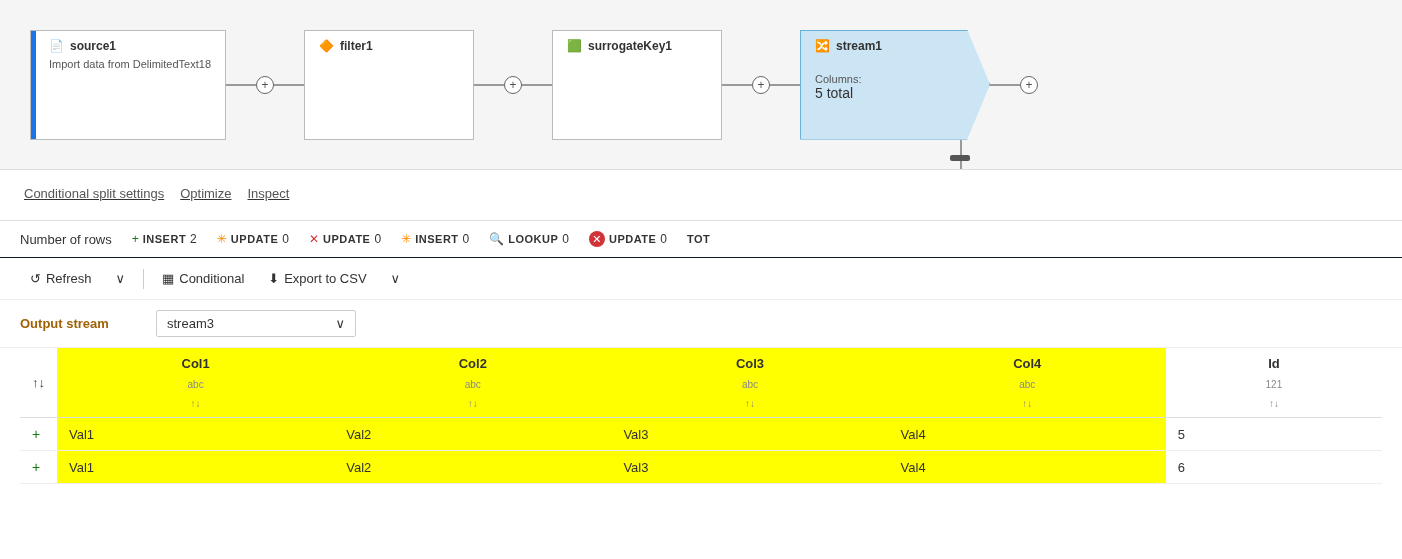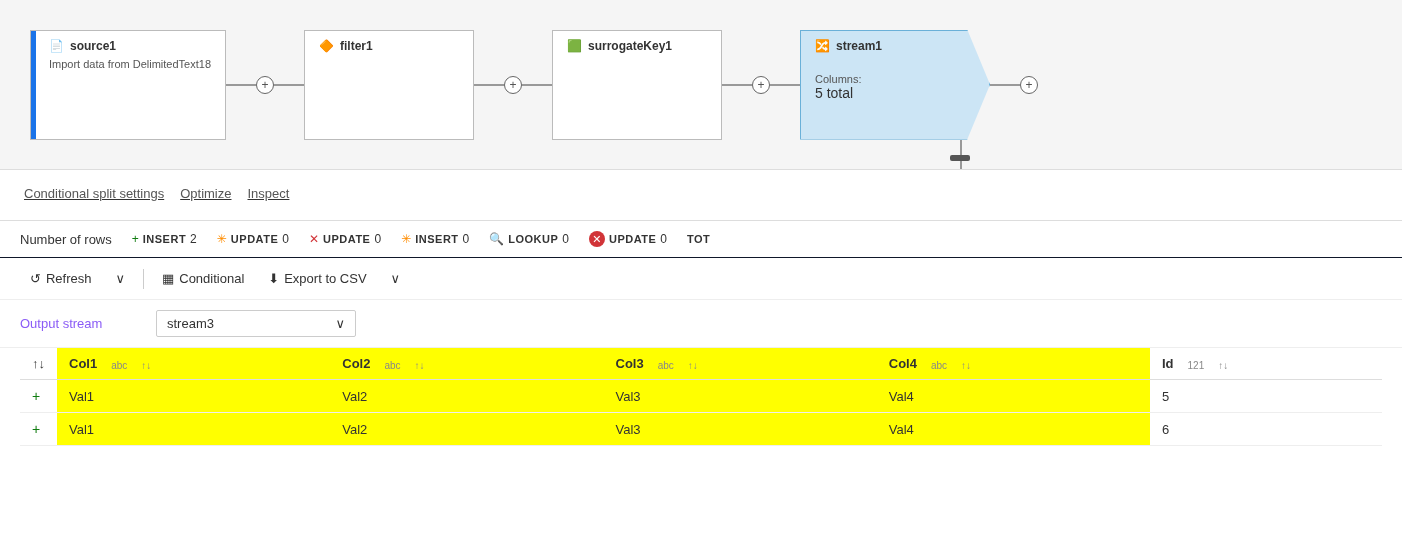--- a/index.html
+++ b/index.html
@@ -156,22 +156,22 @@
     .output-stream-row {
       display: flex;
       align-items: center;
       padding: 10px 20px;
       gap: 16px;
       border-bottom: 1px solid #eee;
     }
 
     .output-label {
       font-size: 13px;
-      color: #8b5cf6;
-      font-weight: 400;
+      color: #a16207;
+      font-weight: 700;
       min-width: 120px;
     }
 
     .stream-select {
       display: flex;
       align-items: center;
       border: 1px solid #ccc;
       border-radius: 2px;
       padding: 5px 10px;
       min-width: 200px;
@@ -202,22 +202,23 @@
       white-space: nowrap;
     }
 
     td {
       padding: 8px 12px;
       border-bottom: 1px solid #eee;
     }
 
     .col-header {
       display: flex;
-      align-items: flex-end;
-      gap: 14px;
+      align-items: center;
+      gap: 8px;
+      flex-direction: column;
     }
 
     .col-type {
       font-size: 10px;
       color: #888;
       font-weight: 400;
     }
 
     .sort-icon {
       font-size: 10px;

